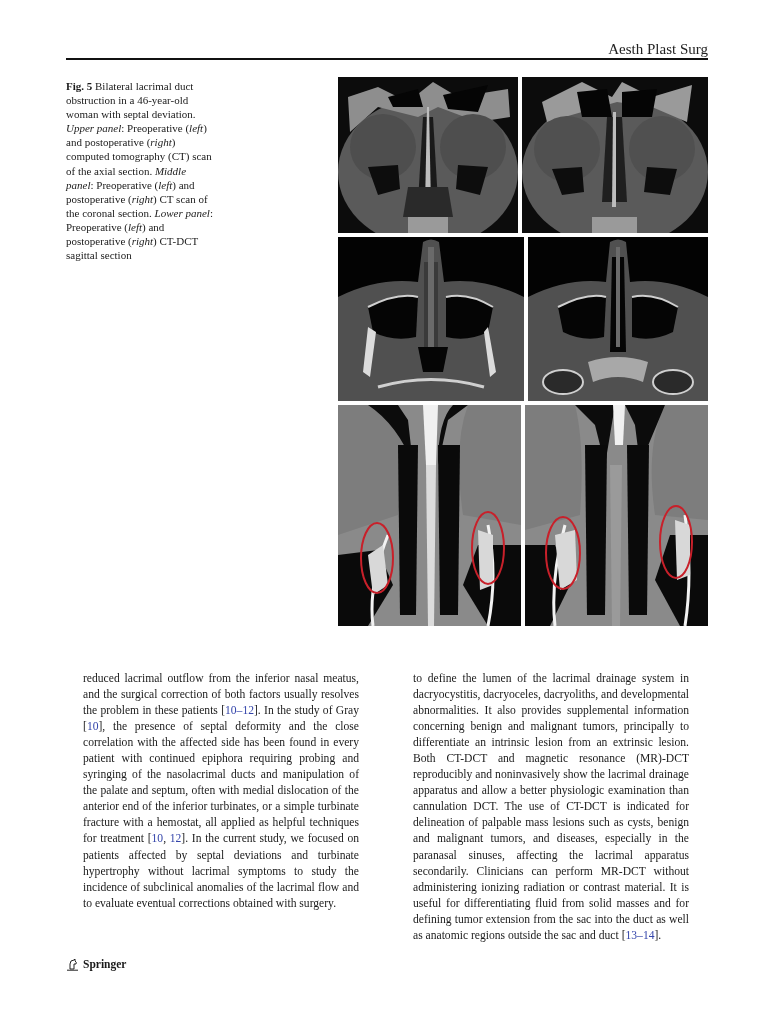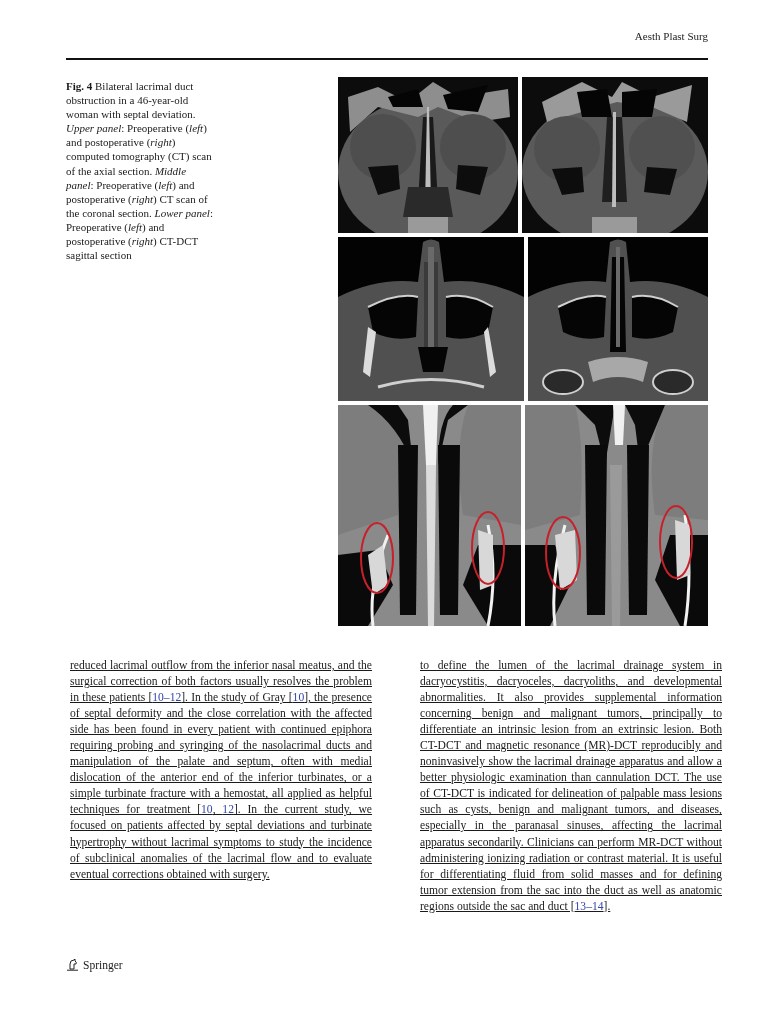--- a/index.html
+++ b/index.html
@@ -1,42 +1,42 @@
 <!DOCTYPE html>
 <html><head>
 <meta charset="utf-8">
 <style>
   html, body { margin: 0; padding: 0; background: #ffffff; }
   body { width: 775px; height: 1030px; position: relative; overflow: hidden;
          font-family: "Liberation Serif", "DejaVu Serif", serif; color: #1a1a1a; }
-  .journal { position: absolute; top: 30px; right: 67px; font-size: 11px; color: #222; }
+  .journal { position: absolute; top: 41px; right: 67px; font-size: 15px; color: #222; }
   .rule { position: absolute; top: 58px; left: 66px; width: 642px; height: 2px; background: #111; }
   .caption { position: absolute; left: 66px; top: 79px; width: 150px; font-size: 11px; line-height: 14.1px; color: #1a1a1a; }
   .caption b { font-weight: bold; }
   .caption i { }
   .figure { position: absolute; left: 338px; top: 77px; width: 370px; height: 549px; }
   .panel { position: absolute; background: #4a4a4a; overflow: hidden; }
   .panel svg { display: block; width: 100%; height: 100%; }
   .text-col { position: absolute; top: 654px; width: 310px; font-size: 11.6px; line-height: 16.05px; text-align: justify; color: #1a1a1a; }
-  .text-col p { margin: 4px; text-decoration: underline; }
+  .text-col p { margin: 17px; }
   .text-col p.indent { text-indent: 14px; }
   .col-left { left: 66px; }
-  .col-right { left: 416px; }
+  .col-right { left: 396px; }
   .ref { color: #3344aa; }
-  .footer { position: absolute; left: 66px; top: 958px; font-size: 11.5px; display: flex; align-items: flex-end; gap: 4px; }
+  .footer { position: absolute; left: 66px; top: 958px; font-size: 11.5px; display: flex; align-items: flex-start; gap: 4px; font-weight: bold; }
   .springer-icon { width: 13px; height: 13px; display: inline-block; }
 </style>
 </head>
 <body>
 
 <div class="journal">Aesth Plast Surg</div>
 <div class="rule"></div>
 
 <div class="caption">
-  <b>Fig. 4</b>
+  <b>Fig. 5</b>
   <span id="caption-text"> Bilateral lacrimal duct obstruction in a 46-year-old woman with septal deviation. <i>Upper panel</i>: Preoperative (<i>left</i>) and postoperative (<i>right</i>) computed tomography (CT) scan of the axial section. <i>Middle panel</i>: Preoperative (<i>left</i>) and postoperative (<i>right</i>) CT scan of the coronal section. <i>Lower panel</i>: Preoperative (<i>left</i>) and postoperative (<i>right</i>) CT-DCT sagittal section</span>
 </div>
 
 <div class="figure">
 
   <div class="panel" style="left:0;top:0;width:180px;height:156px;">
     <svg viewBox="0 0 180 156" preserveAspectRatio="none">
       <rect width="180" height="156" fill="#0c0c0c"></rect>
       <ellipse cx="90" cy="95" rx="90" ry="75" fill="#5a5a5a"></ellipse>
       <path d="M10 20 L40 10 L70 25 L95 5 L120 20 L170 12 L172 40 L140 45 L100 30 L80 40 L40 30 L12 55Z" fill="#8e8e8e"></path>

